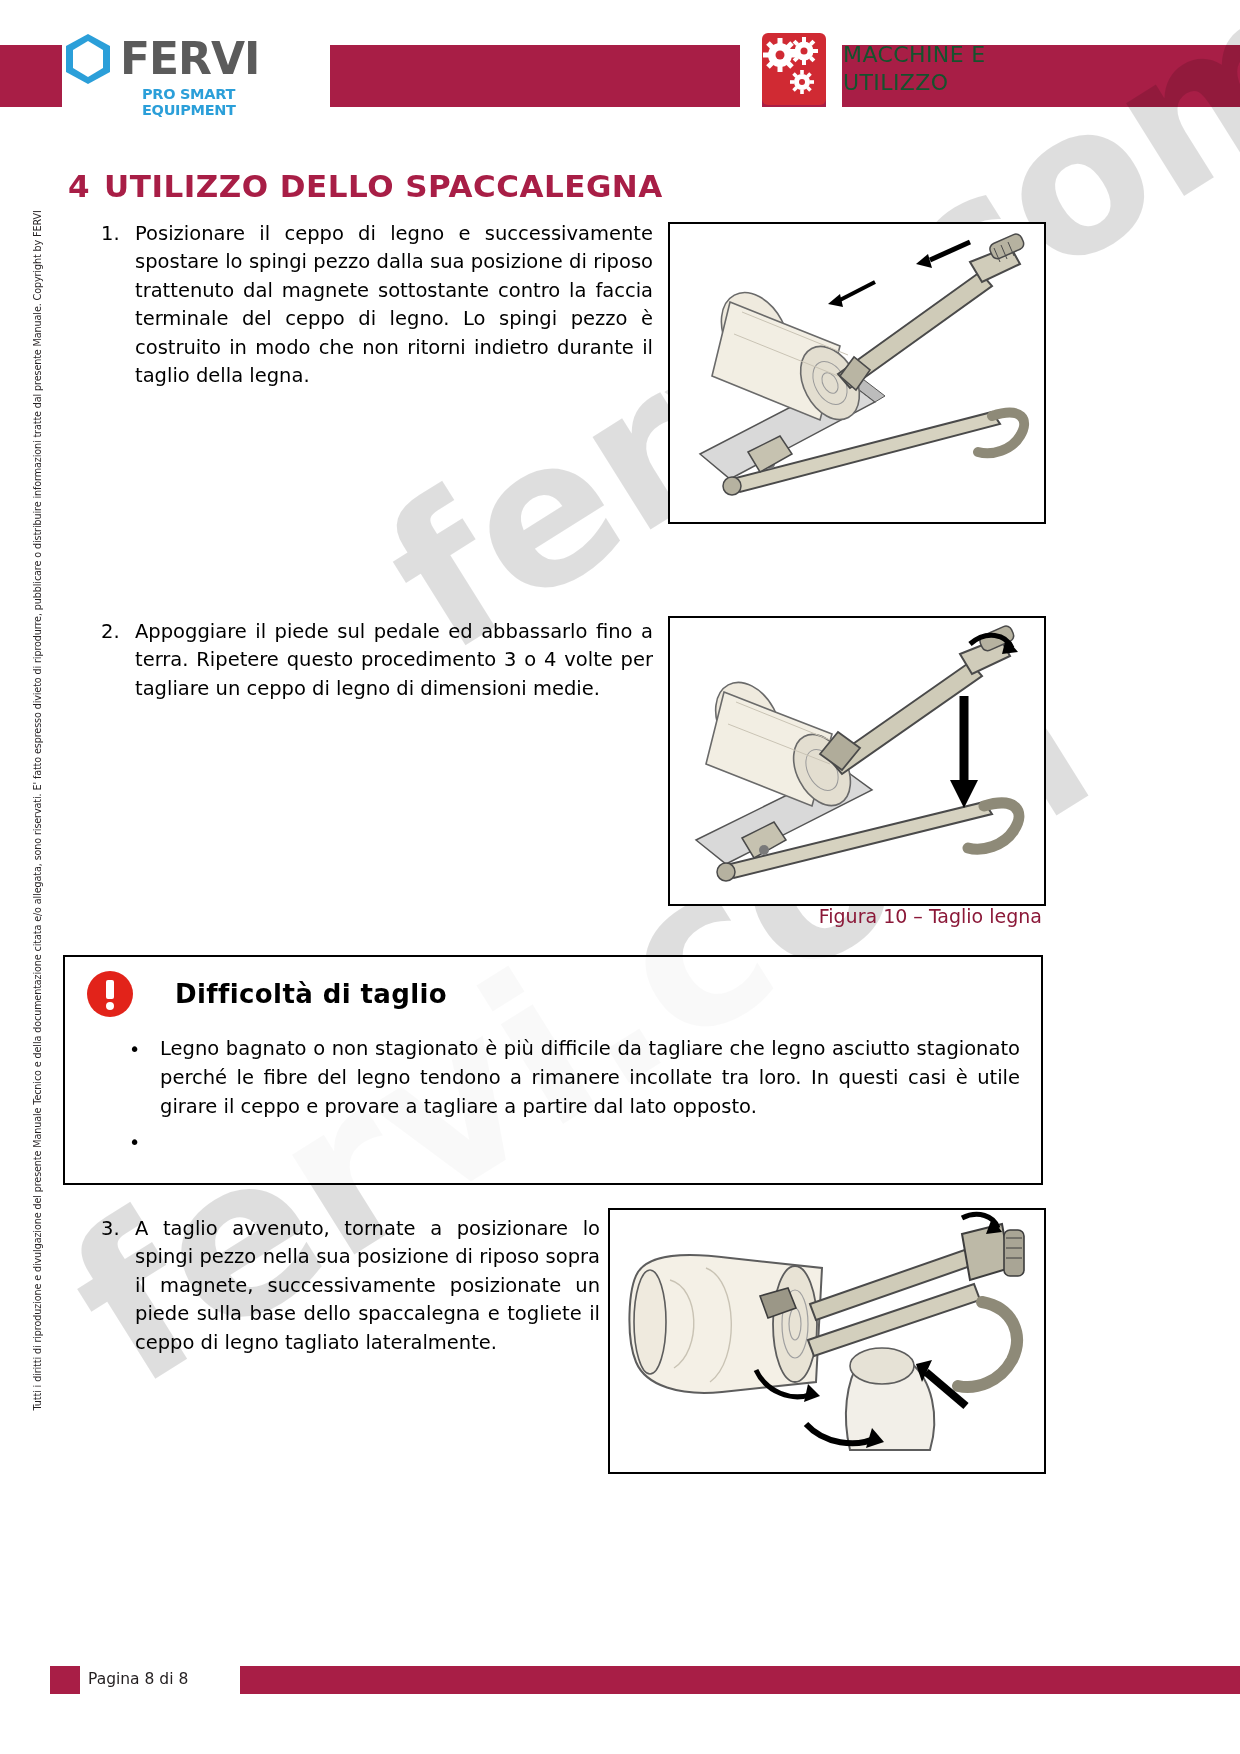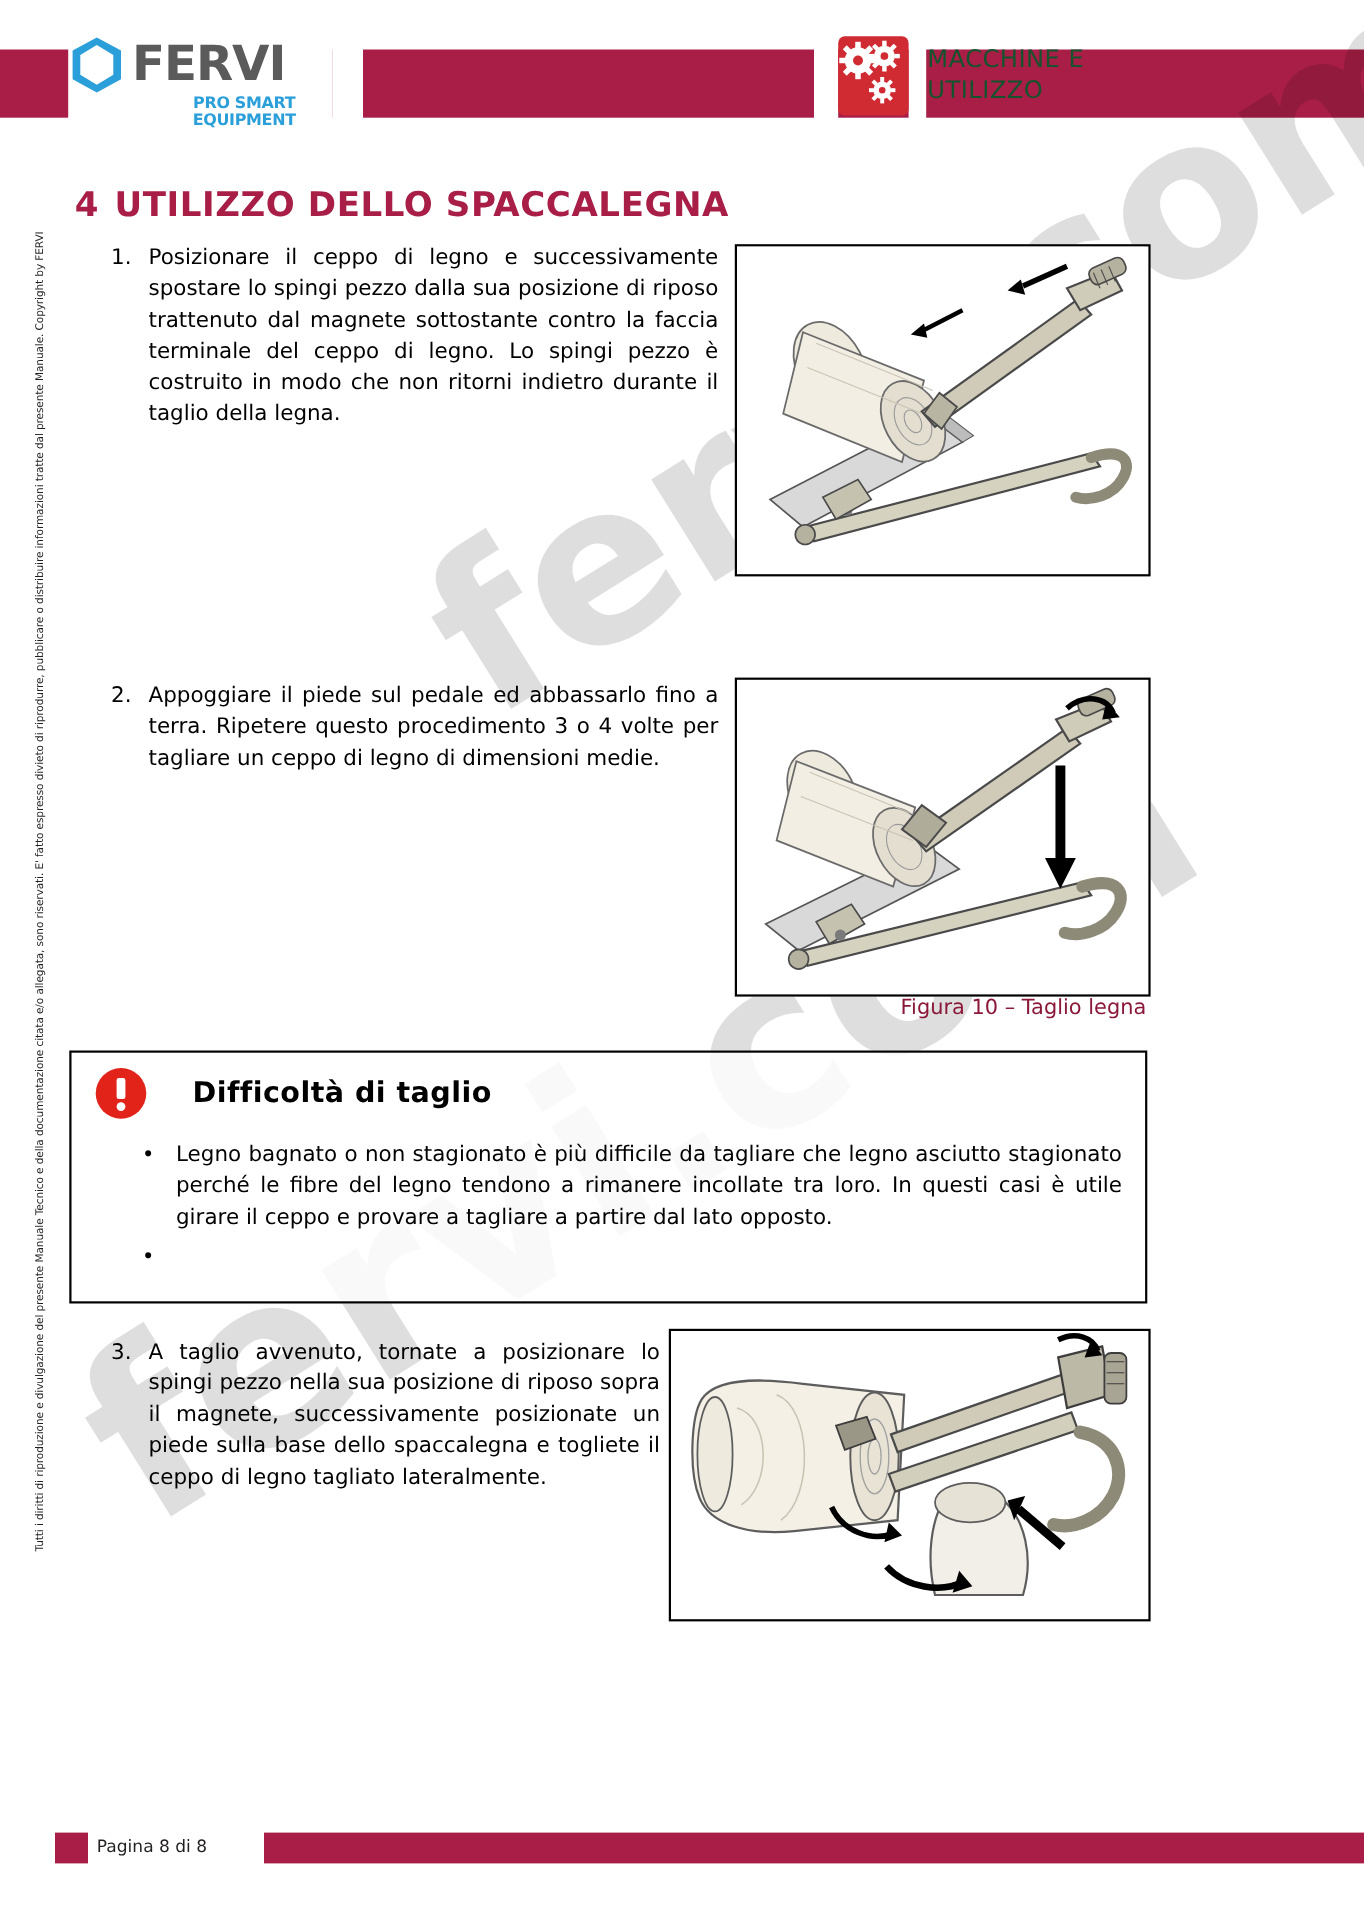--- a/index.html
+++ b/index.html
@@ -34,21 +34,20 @@
   .logo-box {
     position: absolute;
     left: 62px;
     top: -20px;
     width: 240px;
     height: 100px;
     background: #ffffff;
     display: flex;
     align-items: center;
     justify-content: center;
-    text-align: center;
   }
   .logo-inner {
     display: flex;
     flex-direction: column;
     align-items: flex-start;
   }
   .logo-row {
     display: flex;
     align-items: center;
   }

